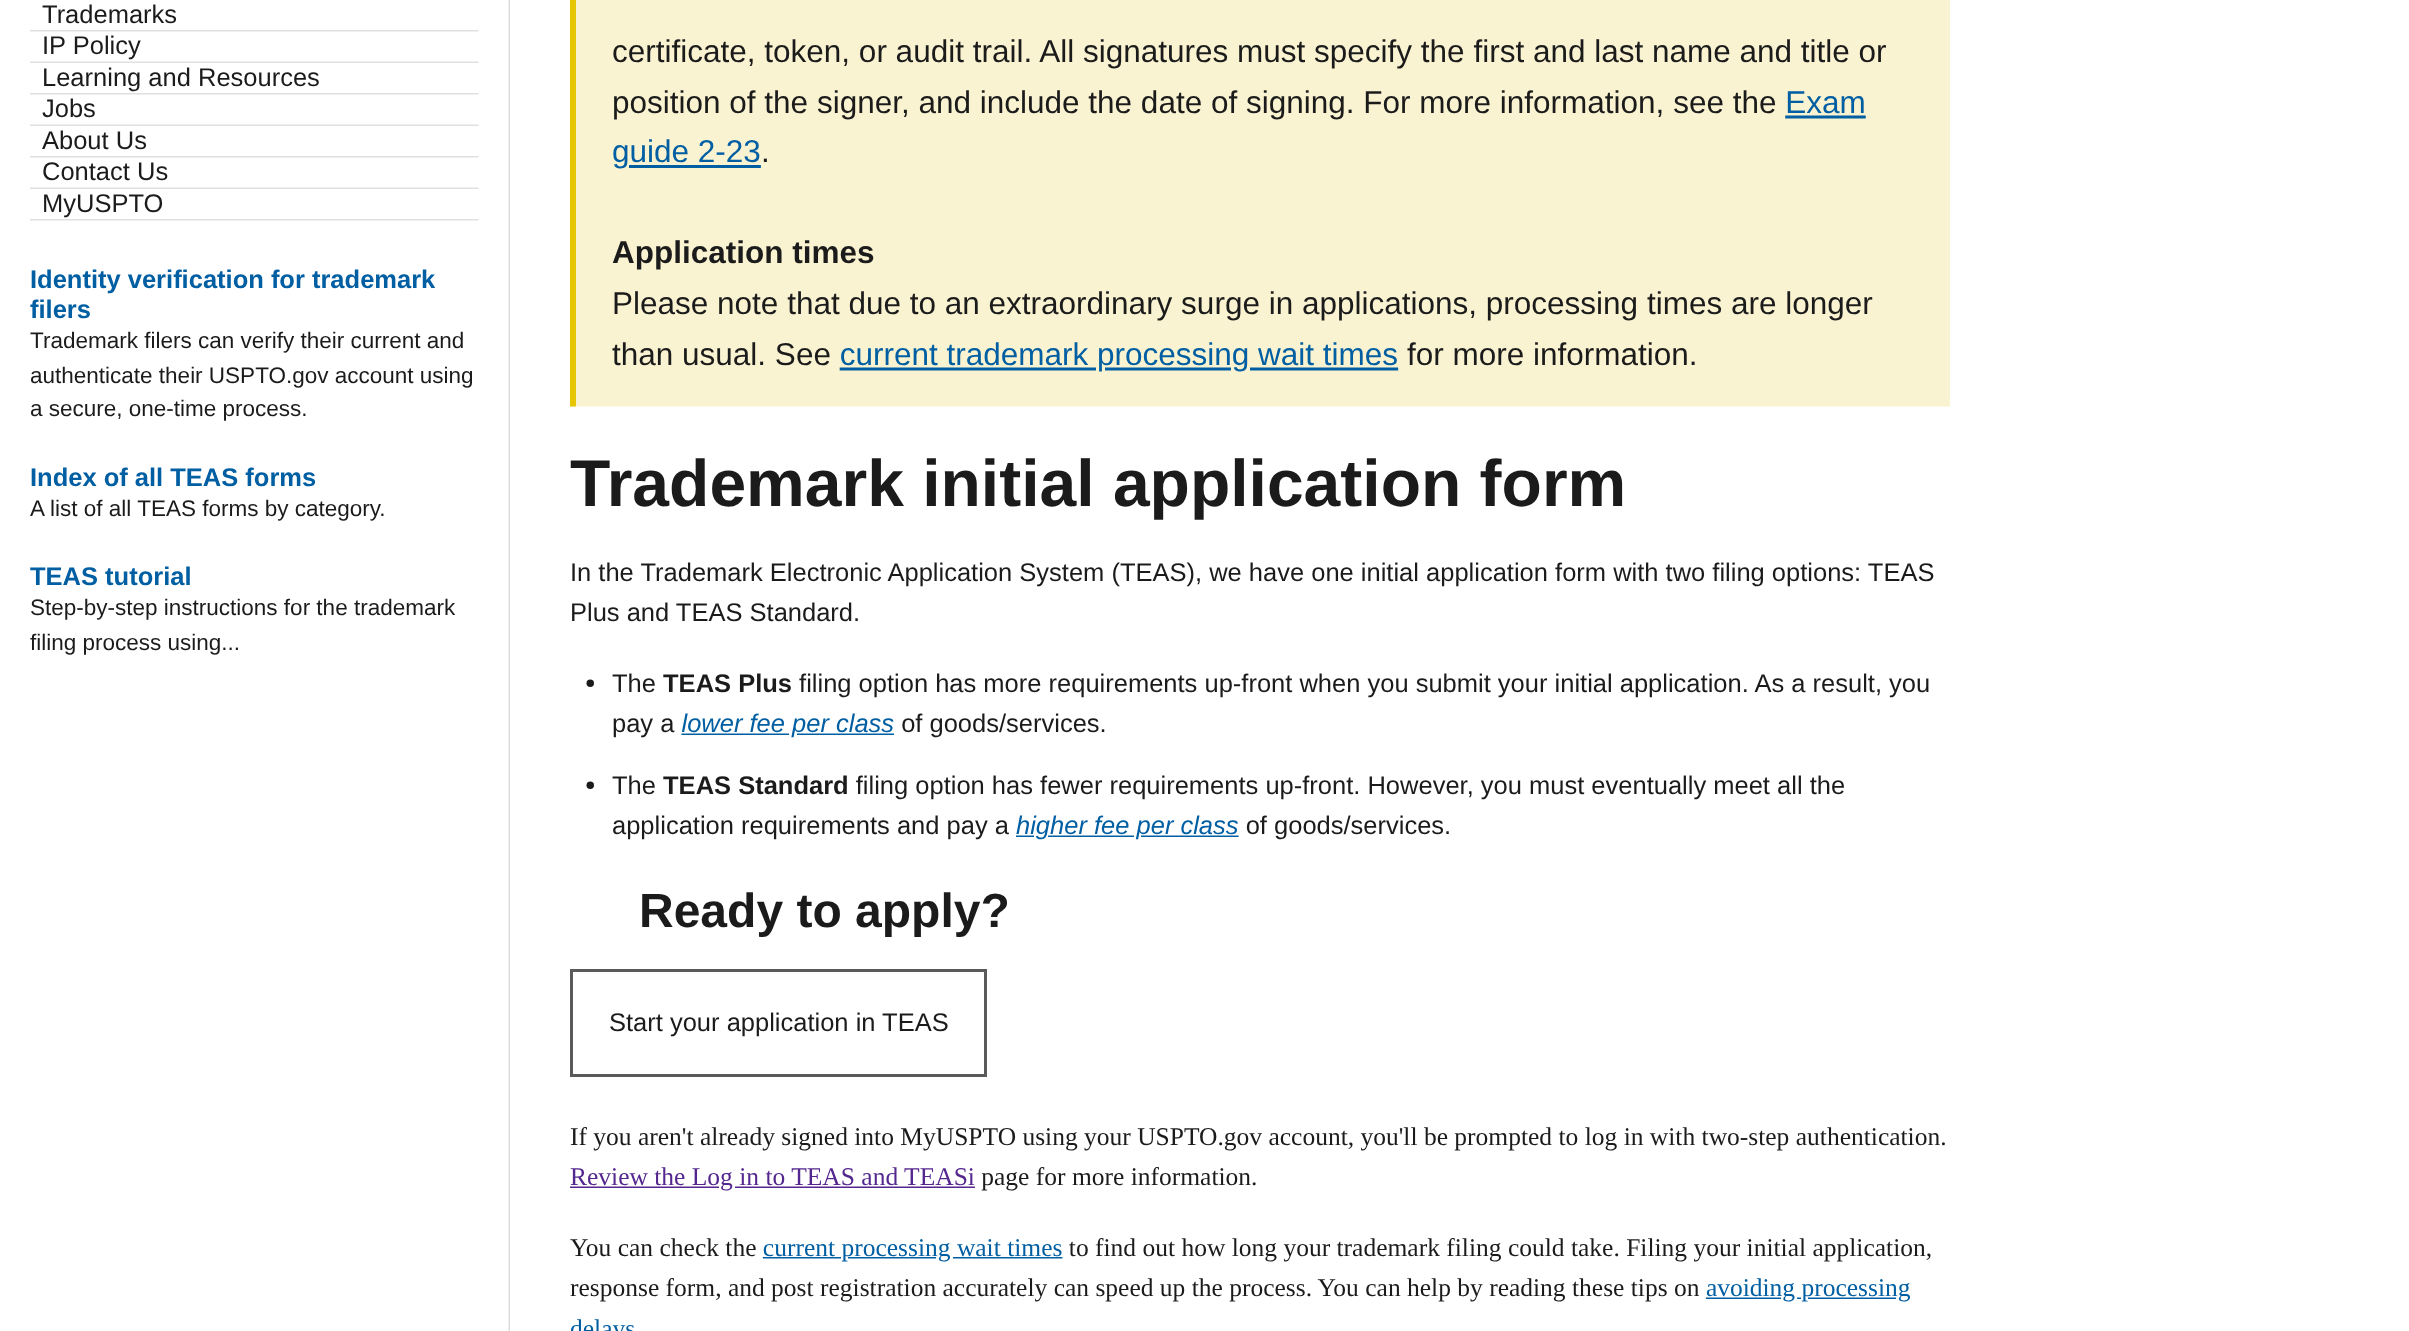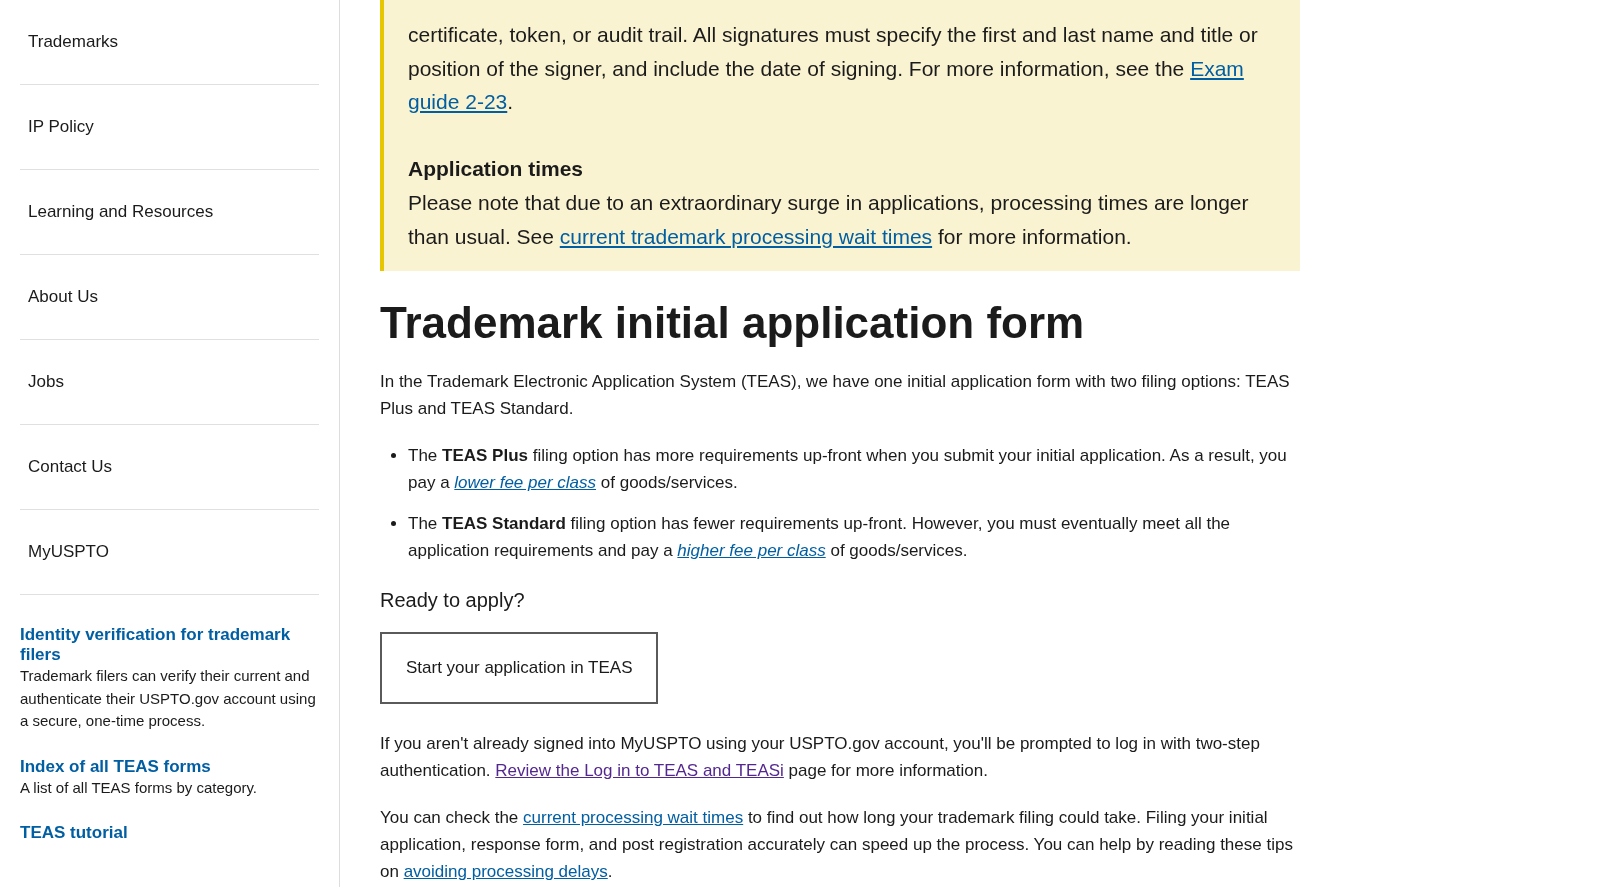--- a/index.html
+++ b/index.html
@@ -15,21 +15,21 @@
       min-width: 340px;
       padding: 0 20px 40px 20px;
       border-right: 1px solid #ddd;
       background: #fff;
     }
     .sidebar-nav {
       margin-bottom: 30px;
     }
     .sidebar-nav-item {
       display: block;
-      padding: 32px 8px;
+      padding: 0 8px;
       font-size: 17px;
       color: #1b1b1b;
       text-decoration: none;
       border-bottom: 1px solid #e0e0e0;
       cursor: pointer;
     }
     .sidebar-section {
       margin-top: 24px;
     }
     .sidebar-section-title {
@@ -89,40 +89,42 @@
       margin-bottom: 14px;
       font-size: 17px;
       line-height: 1.6;
     }
     .bullet-list li a {
       color: #005ea2;
       text-decoration: underline;
       font-style: italic;
     }
     .section-heading {
-      font-size: 20px;
-      font-weight: 400;
+      font-size: 32px;
+      font-weight: 700;
       margin-bottom: 20px;
       margin-top: 10px;
+      margin-left: 46px;
     }
     .apply-btn {
       display: inline-block;
       background: #fff;
       border: 2px solid #5a5a5a;
       color: #1b1b1b;
       font-size: 17px;
       padding: 24px 24px;
       cursor: pointer;
       margin-bottom: 26px;
       text-decoration: none;
     }
     .body-text {
       font-size: 17px;
       line-height: 1.6;
       margin-bottom: 20px;
+      font-family: Liberation Serif, serif;
     }
     .body-text a {
       color: #54278f;
       text-decoration: underline;
     }
     .body-text a.blue-link {
       color: #005ea2;
     }
     a {
       color: #005ea2;
@@ -130,30 +132,30 @@
   </style>
 </head>
 <body>
 
 <div class="sidebar">
   <nav class="sidebar-nav">
 
   <a class="sidebar-nav-item" href="#">Trademarks</a>
       <a class="sidebar-nav-item" href="#">IP Policy</a>
       <a class="sidebar-nav-item" href="#">Learning and Resources</a>
+      <a class="sidebar-nav-item" href="#">Jobs</a>
       <a class="sidebar-nav-item" href="#">About Us</a>
-      <a class="sidebar-nav-item" href="#">Jobs</a>
       <a class="sidebar-nav-item" href="#">Contact Us</a>
       <a class="sidebar-nav-item" href="#">MyUSPTO</a>
     </nav>
   <div class="sidebar-sections">
 
   <div class="sidebar-section"><a class="sidebar-section-title" href="#">Identity verification for trademark filers</a><p class="sidebar-section-desc">Trademark filers can verify their current and authenticate their USPTO.gov account using a secure, one-time process.</p></div>
       <div class="sidebar-section"><a class="sidebar-section-title" href="#">Index of all TEAS forms</a><p class="sidebar-section-desc">A list of all TEAS forms by category.</p></div>
-      <div class="sidebar-section"><a class="sidebar-section-title" href="#">TEAS tutorial</a></div>
+      <div class="sidebar-section"><a class="sidebar-section-title" href="#">TEAS tutorial</a><p class="sidebar-section-desc">Step-by-step instructions for the trademark filing process using...</p></div>
     </div>
 </div>
 
 <div class="main-content">
 
   <div class="notice-box">
     <span>certificate, token, or audit trail. All signatures must specify the first and last name and title or position of the signer, and include the date of signing. For more information, see the </span><a href="#"><span>Exam guide 2-23</span></a>.<br><br>
     <span class="bold">Application times</span><br>
     <span>Please note that due to an extraordinary surge in applications, processing times are longer than usual. See </span><a href="#"><span>current trademark processing wait times</span></a><span> for more information.</span>
   </div>

